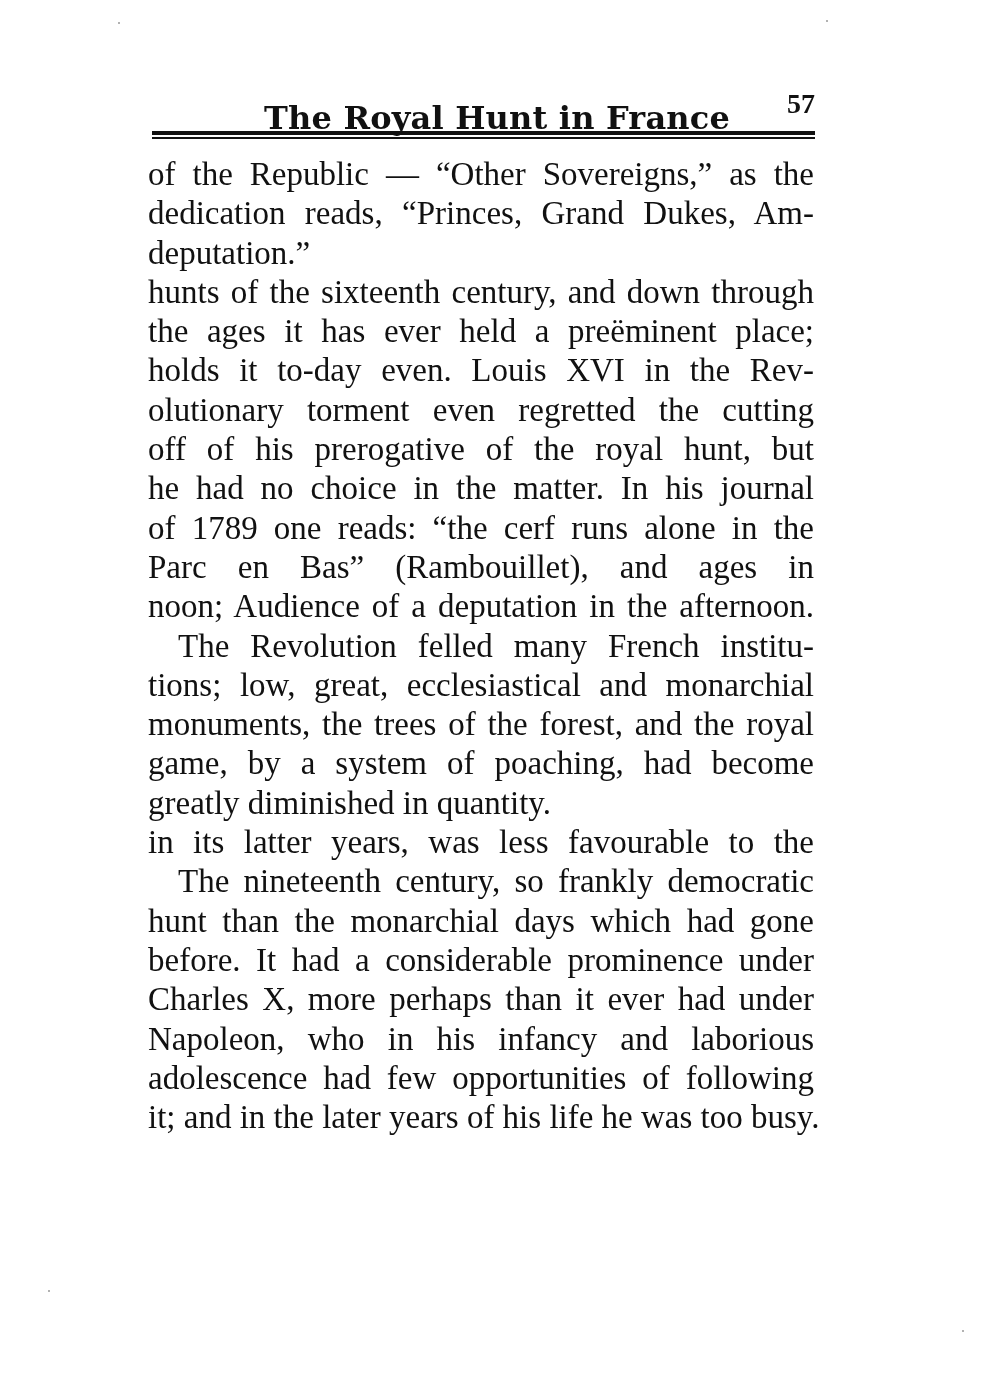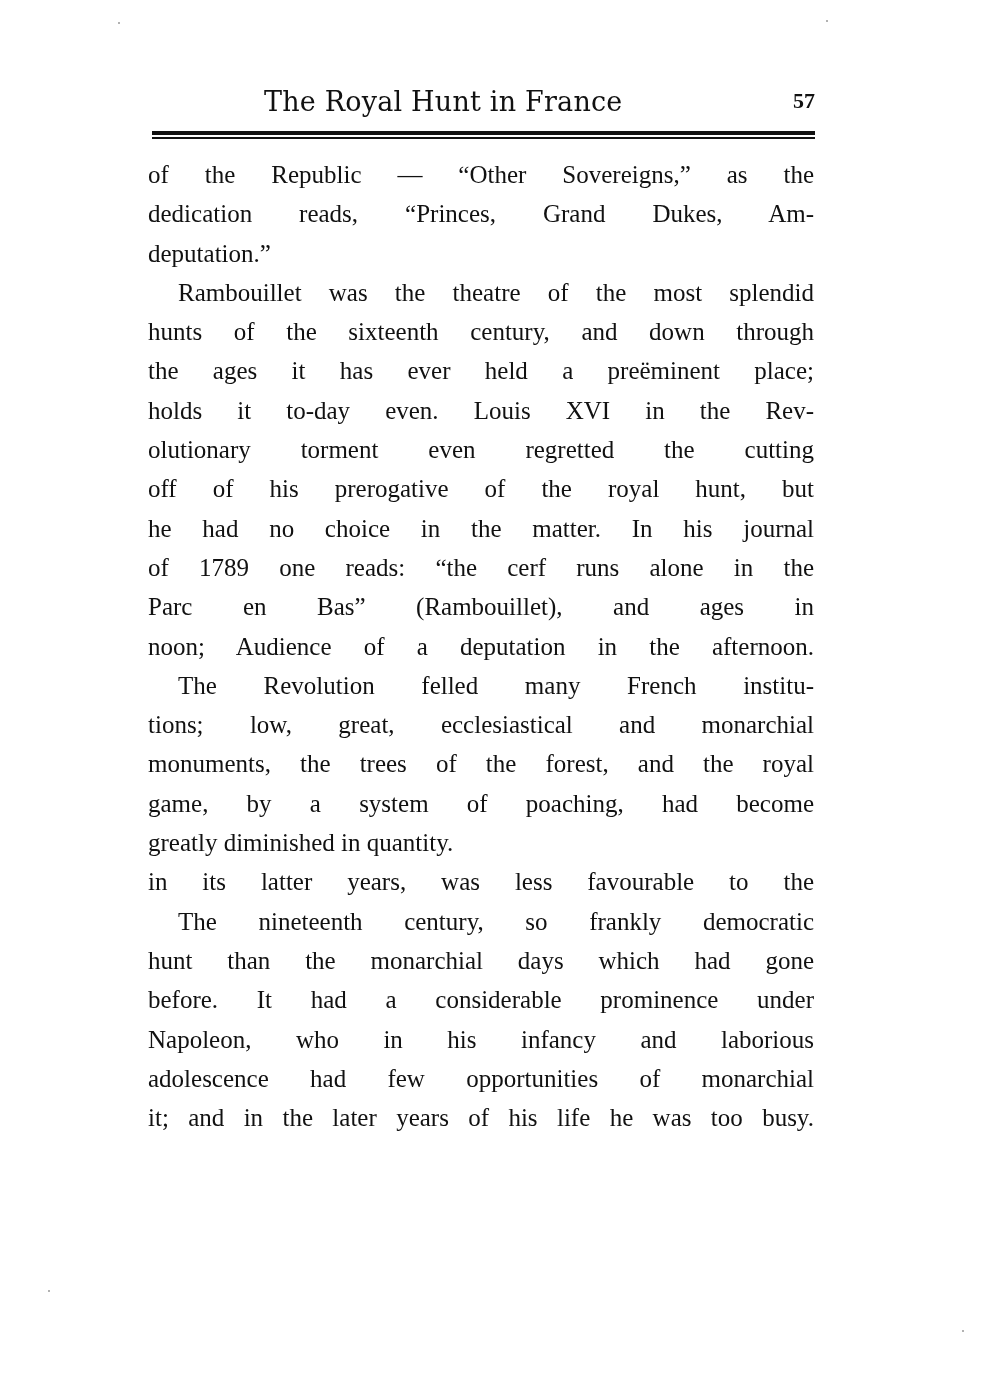--- a/index.html
+++ b/index.html
@@ -25,35 +25,35 @@
     .running-head {
       position: absolute;
       left: 152px;
       top: 84px;
       width: 663px;
       height: 44px;
     }
     .head-title {
       position: absolute;
       left: 112px;
-      top: 2px;
+      top: 15px;
       font-family: "DejaVu Serif", "Liberation Serif", serif;
-      font-weight: normal;
-      font-size: 27px;
+      font-weight: bold;
+      font-size: 32px;
       letter-spacing: 0.2px;
       color: #111;
       white-space: nowrap;
     }
     .head-page {
       position: absolute;
       right: 0;
       top: 4px;
       font-family: "Liberation Serif", serif;
       font-weight: bold;
-      font-size: 22px;
+      font-size: 28px;
       color: #111;
     }
     .rule-thick {
       position: absolute;
       left: 152px;
       top: 131px;
       width: 663px;
       height: 4px;
       background: #111;
     }
@@ -68,21 +68,21 @@
     .body-text {
       position: absolute;
       left: 148px;
       top: 155px;
       width: 666px;
     }
     .line {
       display: block;
       height: 39.3px;
       line-height: 39.3px;
-      font-size: 25px;
+      font-size: 33px;
       text-align: justify;
       text-align-last: justify;
       white-space: nowrap;
       overflow: visible;
     }
     .line.indent {
       padding-left: 30px;
     }
     .line.last {
       text-align-last: left;
@@ -109,21 +109,20 @@
 
   <div class="body-text">
 
     <div>
       <span class="line">of the Republic — “Other Sovereigns,” as the</span>
       <span class="line">dedication reads, “Princes, Grand Dukes, Am-</span>
       <span class="line last">deputation.”</span>
     </div>
 
     <div>
-      <span class="line indent">Rambouillet was the theatre of the most splendid</span>
       <span class="line">hunts of the sixteenth century, and down through</span>
       <span class="line">the ages it has ever held a preëminent place;</span>
       <span class="line">holds it to-day even.  Louis XVI in the Rev-</span>
       <span class="line">olutionary torment even regretted the cutting</span>
       <span class="line">off of his prerogative of the royal hunt, but</span>
       <span class="line">he had no choice in the matter.  In his journal</span>
       <span class="line">of 1789 one reads: “the cerf runs alone in the</span>
       <span class="line">Parc en Bas” (Rambouillet), and ages in</span>
       <span class="line">noon; Audience of a deputation in the afternoon.</span>
     </div>
@@ -134,22 +133,23 @@
       <span class="line">monuments, the trees of the forest, and the royal</span>
       <span class="line">game, by a system of poaching, had become</span>
       <span class="line last">greatly diminished in quantity.</span>
     </div>
 
     <div>
       <span class="line">in its latter years, was less favourable to the</span>
       <span class="line indent">The nineteenth century, so frankly democratic</span>
       <span class="line">hunt than the monarchial days which had gone</span>
       <span class="line">before.  It had a considerable prominence under</span>
+      <span class="line">Charles X, more perhaps than it ever had under</span>
       <span class="line">Napoleon, who in his infancy and laborious</span>
-      <span class="line">adolescence had few opportunities of monarchial</span>
+      <span class="line">adolescence had few opportunities of following</span>
       <span class="line">it; and in the later years of his life he was too busy.</span>
     </div>
 
   </div>
 
   <div class="dot" style="left:118px;top:22px;"></div>
   <div class="dot" style="left:826px;top:20px;"></div>
   <div class="dot" style="left:48px;top:1290px;"></div>
   <div class="dot" style="left:962px;top:1330px;"></div>
 </div>

